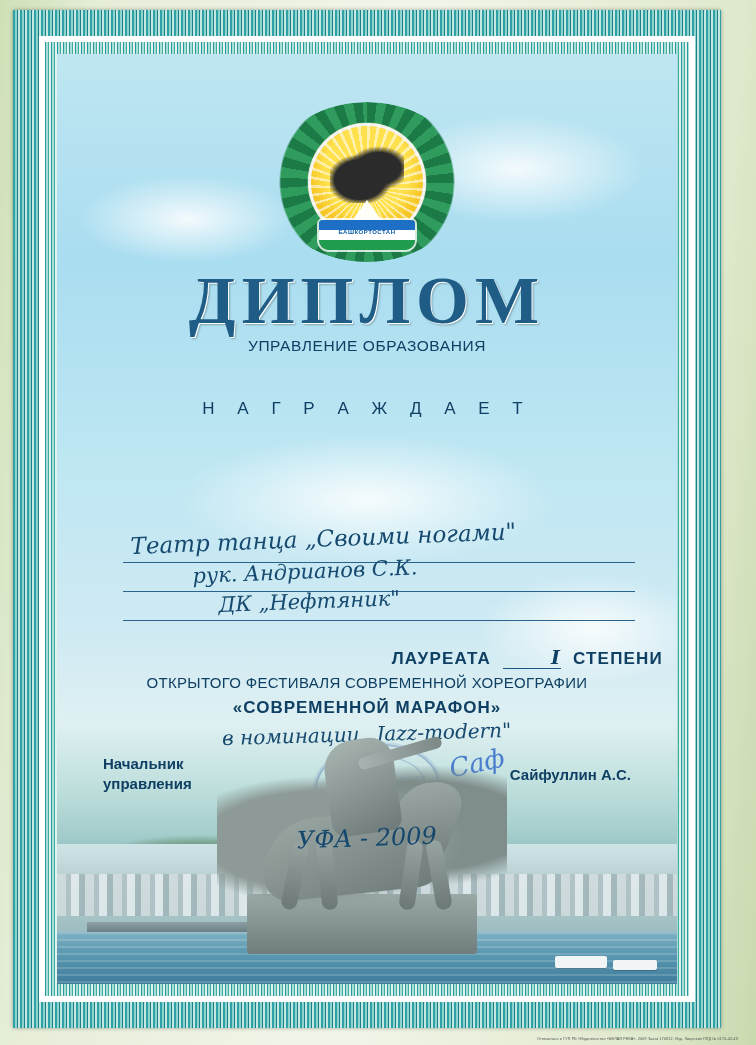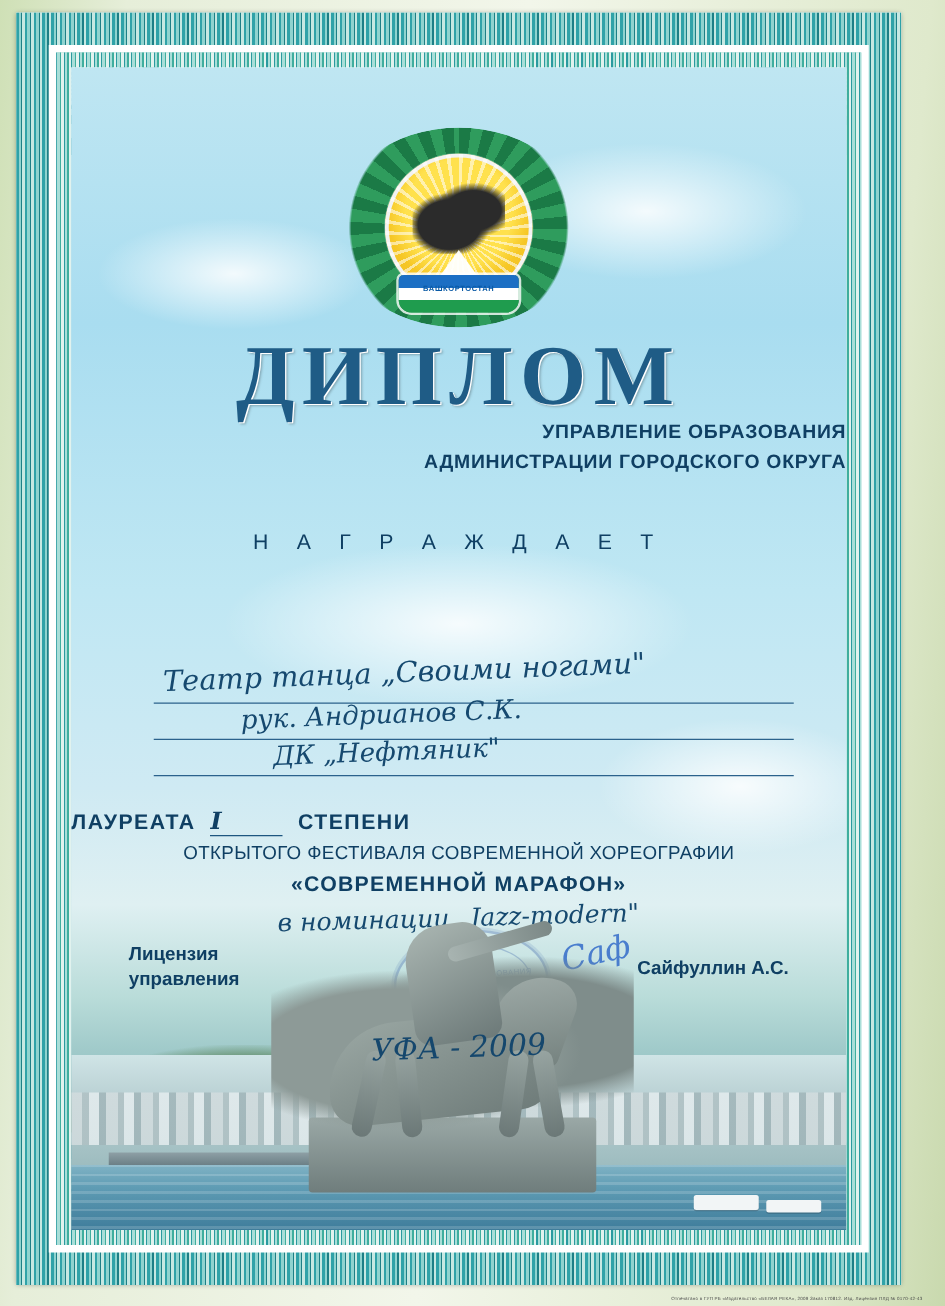--- a/index.html
+++ b/index.html
@@ -339,26 +339,25 @@
     font-weight: bold;
     letter-spacing: 6px;
     color: #1f5c86;
     text-shadow:
       1px 1px 0 #ffffff,
       2px 2px 2px rgba(0,0,0,.25);
     line-height: .95;
   }
   .org-line {
     font-size: 15.5px;
-    font-weight: bold;
+    font-weight: normal;
     color: #0f3f63;
     letter-spacing: .6px;
     line-height: 1.45;
     margin-top: 2px;
-    text-align: right;
   }
   .awards-word {
     margin-top: 42px;
     font-size: 17px;
     font-weight: normal;
     letter-spacing: 9px;
     color: #0f3f63;
   }
 
   
@@ -384,23 +383,23 @@
     bottom: 3px;
     transform: rotate(-2.2deg);
     transform-origin: left bottom;
   }
   .hand.l1 { left: 8px; font-size: 23px; }
   .hand.l2 { left: 70px; }
   .hand.l3 { left: 96px; }
 
   .laureate-row {
     position: absolute;
-    left: 0; right: 4px;
+    left: 0; right: 14px;
     top: 592px;
-    text-align: left;
+    text-align: right;
     font-size: 17px;
     font-weight: bold;
     letter-spacing: 1.2px;
     color: #0f3f63;
   }
   .laureate-row .degree {
     display: inline-block;
     min-width: 58px;
     border-bottom: 1.5px solid #1d5680;
     font-family: "DejaVu Serif", serif;
@@ -560,21 +559,20 @@
         </div>
         <div class="kuray"></div>
         <div class="tricolor">
           <span>БАШКОРТОСТАН</span>
         </div>
       </div>
 
       <div class="content">
         <div class="diplom-word">ДИПЛОМ</div>
         <div class="org-line">УПРАВЛЕНИЕ   ОБРАЗОВАНИЯ</div>
-        <div class="org-line">АДМИНИСТРАЦИИ  ГОРОДСКОГО  ОКРУГА</div>
         <div class="awards-word">Н А Г Р А Ж Д А Е Т</div>
       </div>
 
       <div class="hand-block">
         <div class="hand-line">
           <span class="hand l1">Театр танца „Своими ногами"</span>
         </div>
         <div class="hand-line">
           <span class="hand l2">рук. Андрианов С.К.</span>
         </div>
@@ -591,21 +589,21 @@
 
       <div class="festival-line">ОТКРЫТОГО ФЕСТИВАЛЯ СОВРЕМЕННОЙ ХОРЕОГРАФИИ</div>
       <div class="festival-name">«СОВРЕМЕННОЙ МАРАФОН»</div>
 
       <div class="nomination">
         <span>в номинации „Jazz-modern"</span>
       </div>
 
       <div class="signature-row">
         <div class="sig-left">
-          <div>Лицензия</div>
+          <div>Начальник</div>
           <div>управления</div>
         </div>
         <div class="sig-right">Сайфуллин А.С.</div>
       </div>
 
       <div class="stamp">
         <div class="stamp-text">УПРАВЛЕНИЕ ОБРАЗОВАНИЯ АДМИНИСТРАЦИИ ГО Г. УФА</div>
       </div>
       <div class="sign-scribble">Саф</div>
 

